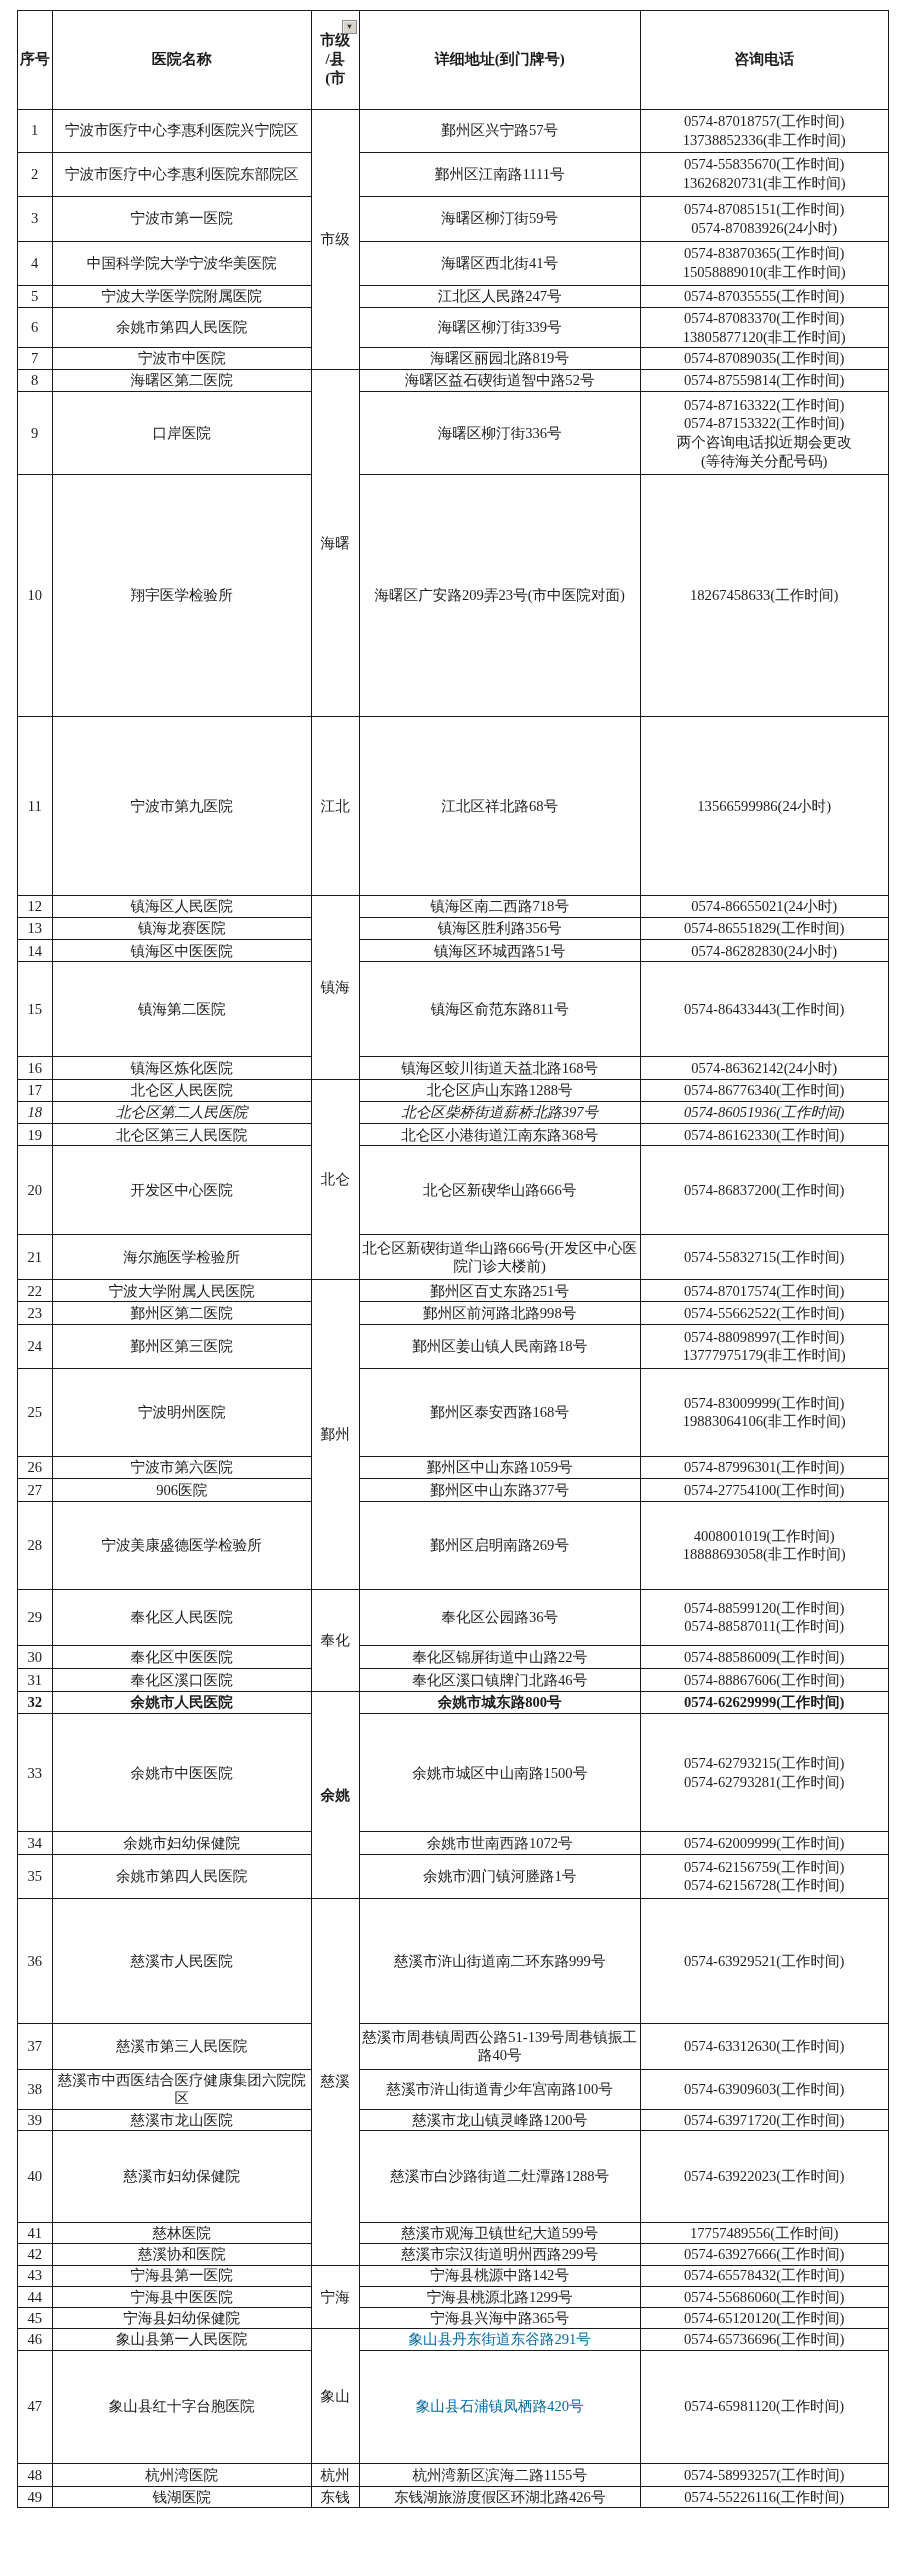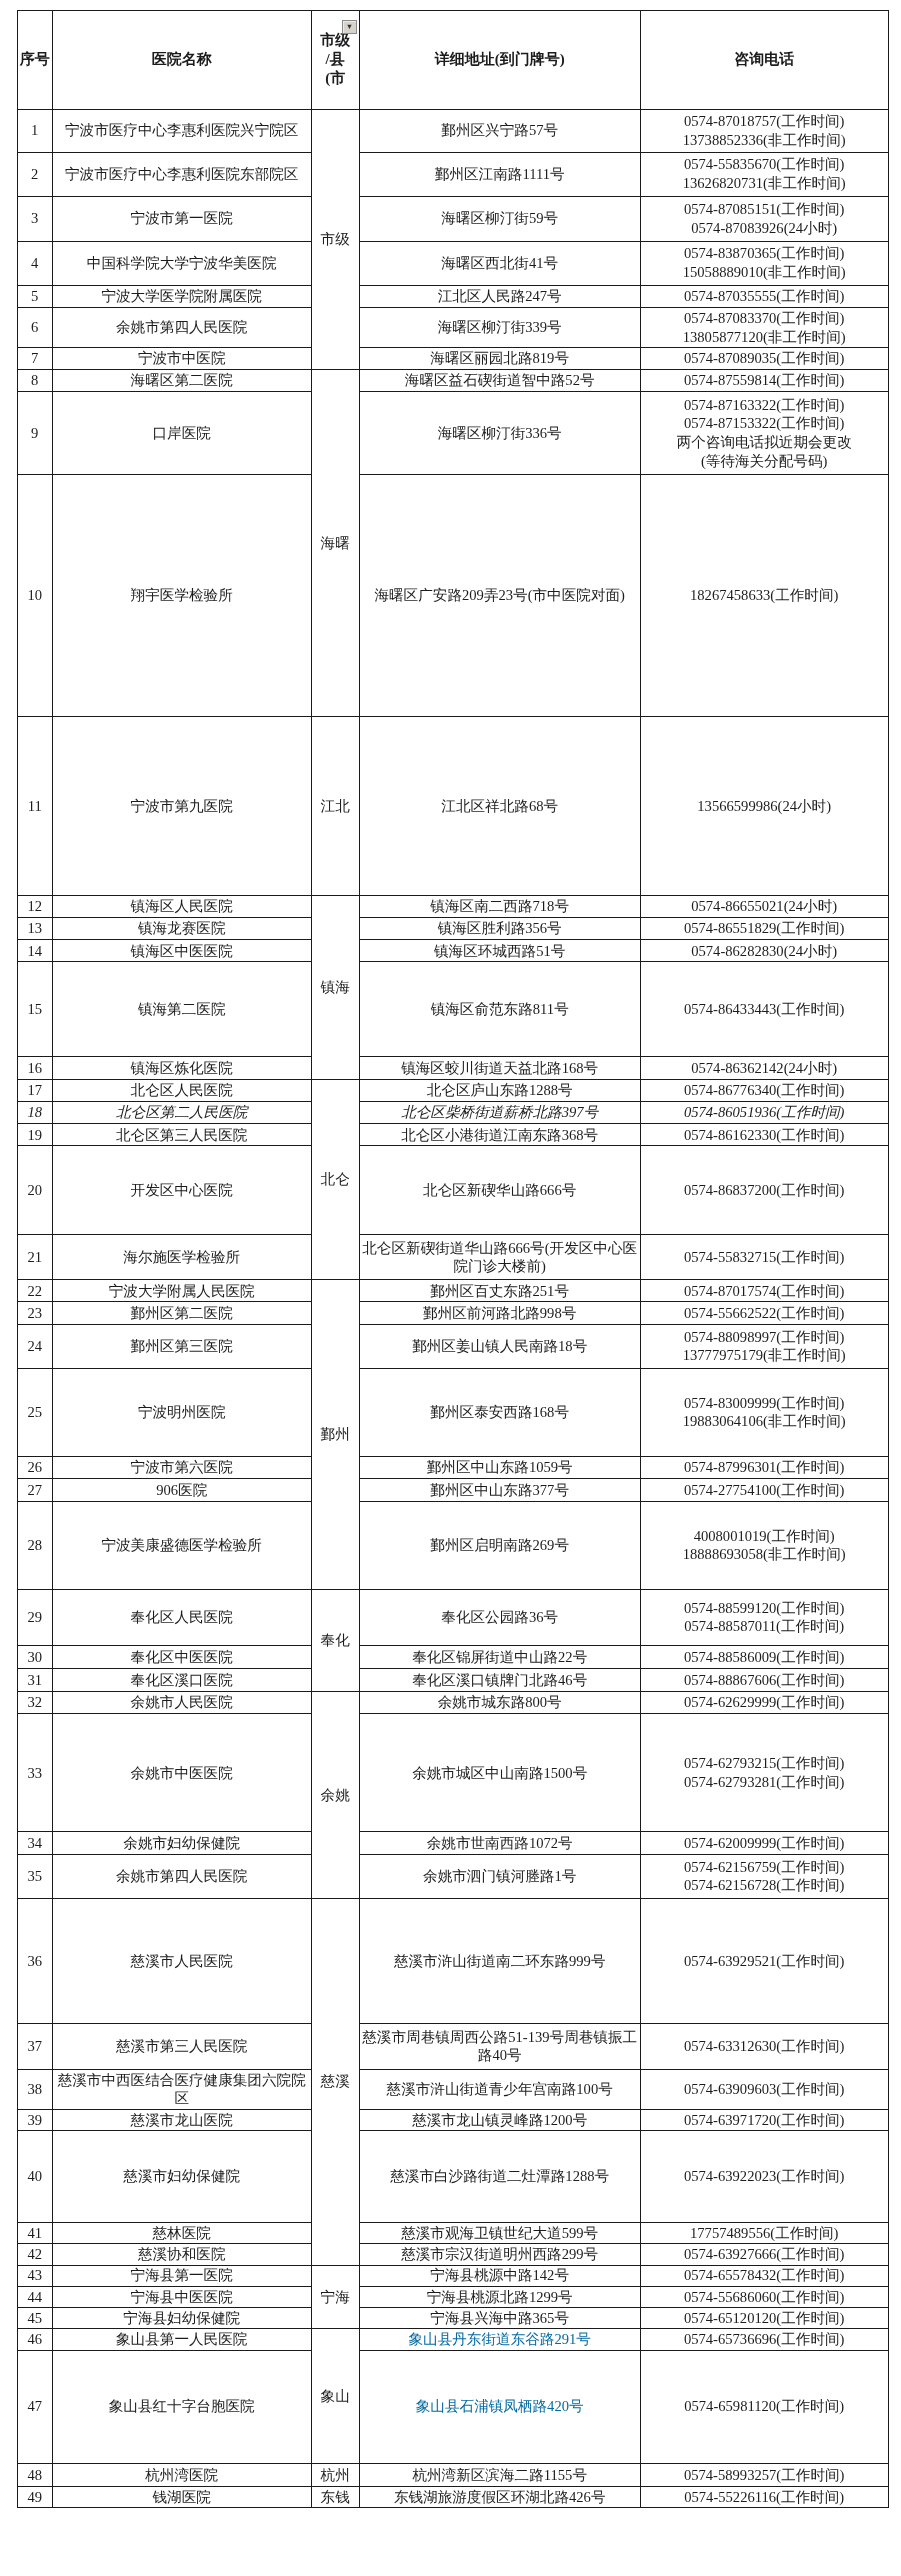--- a/index.html
+++ b/index.html
@@ -365,21 +365,21 @@
           </td>
         </tr>
         <tr style="height: 22.5px; padding-left: 11px;">
           <td>31</td>
           <td class="name">奉化区溪口医院</td>
           <td class="addr">奉化区溪口镇牌门北路46号</td>
           <td class="phone">
             <div>0574-88867606(工作时间)</div>
           </td>
         </tr>
-        <tr style="height: 22.5px;">
+        <tr style="height: 22.5px; font-weight: bold;">
           <td>32</td>
           <td class="name">余姚市人民医院</td>
           <td rowspan="4">余姚</td>
           <td class="addr">余姚市城东路800号</td>
           <td class="phone">
             <div>0574-62629999(工作时间)</div>
           </td>
         </tr>
         <tr style="height: 118px;">
           <td>33</td>

